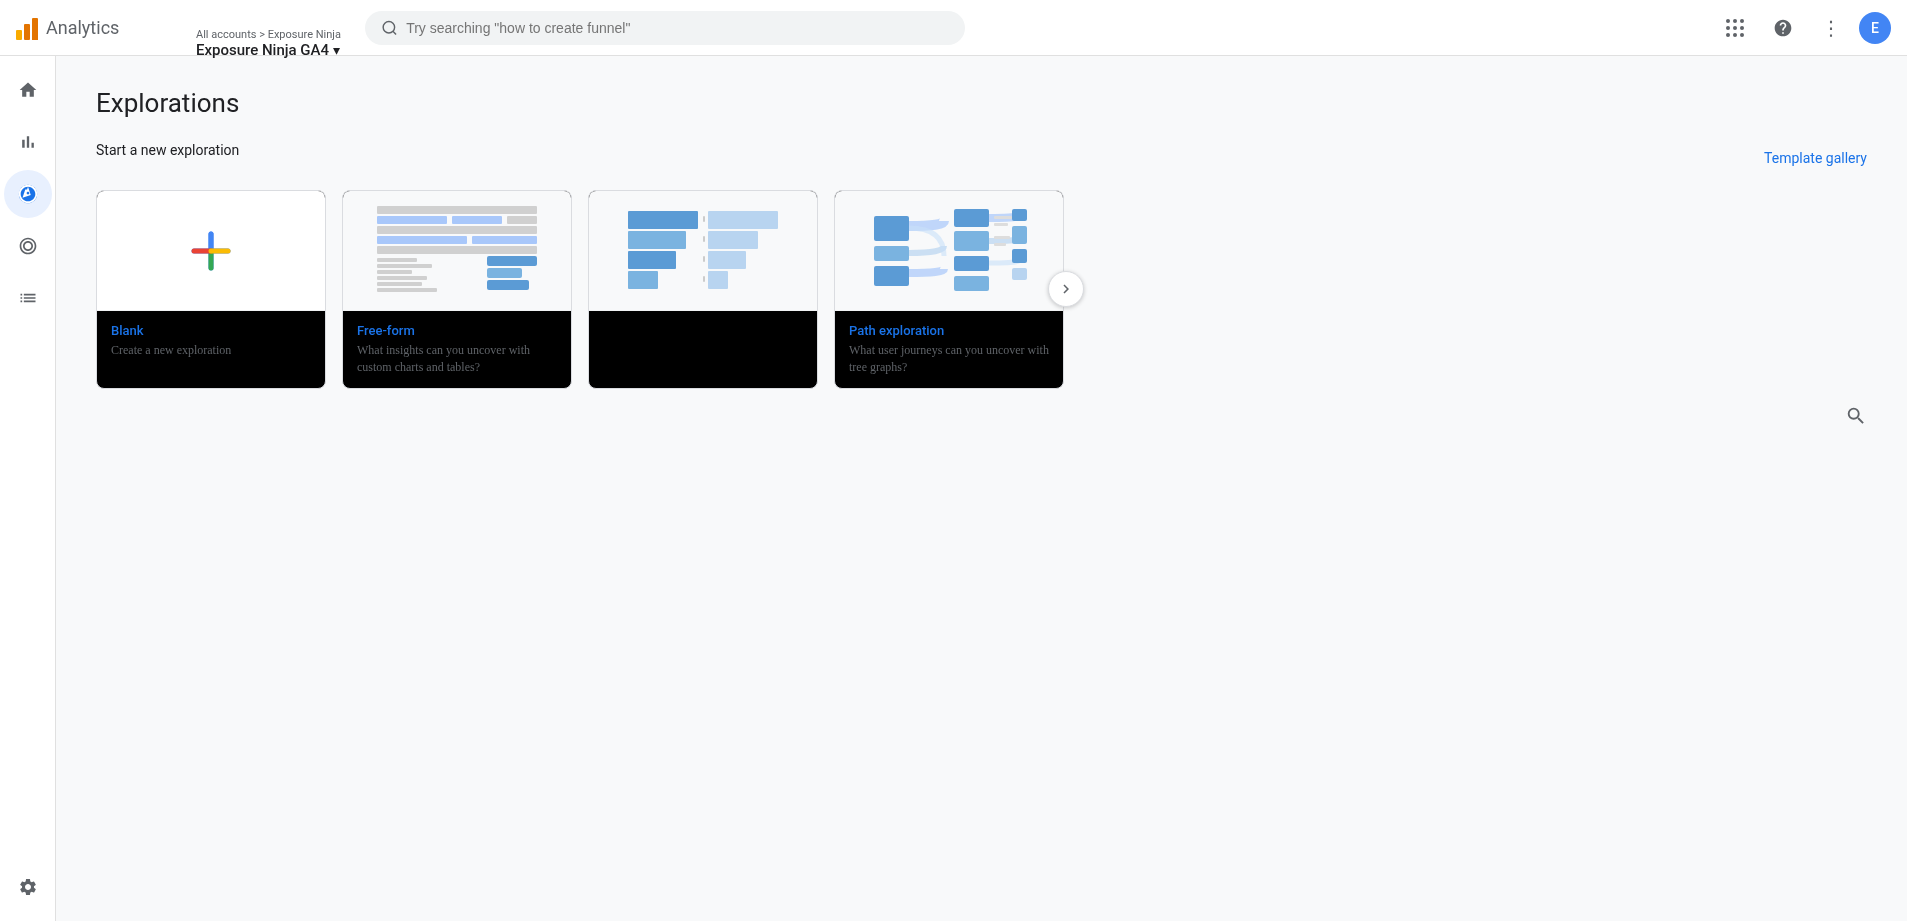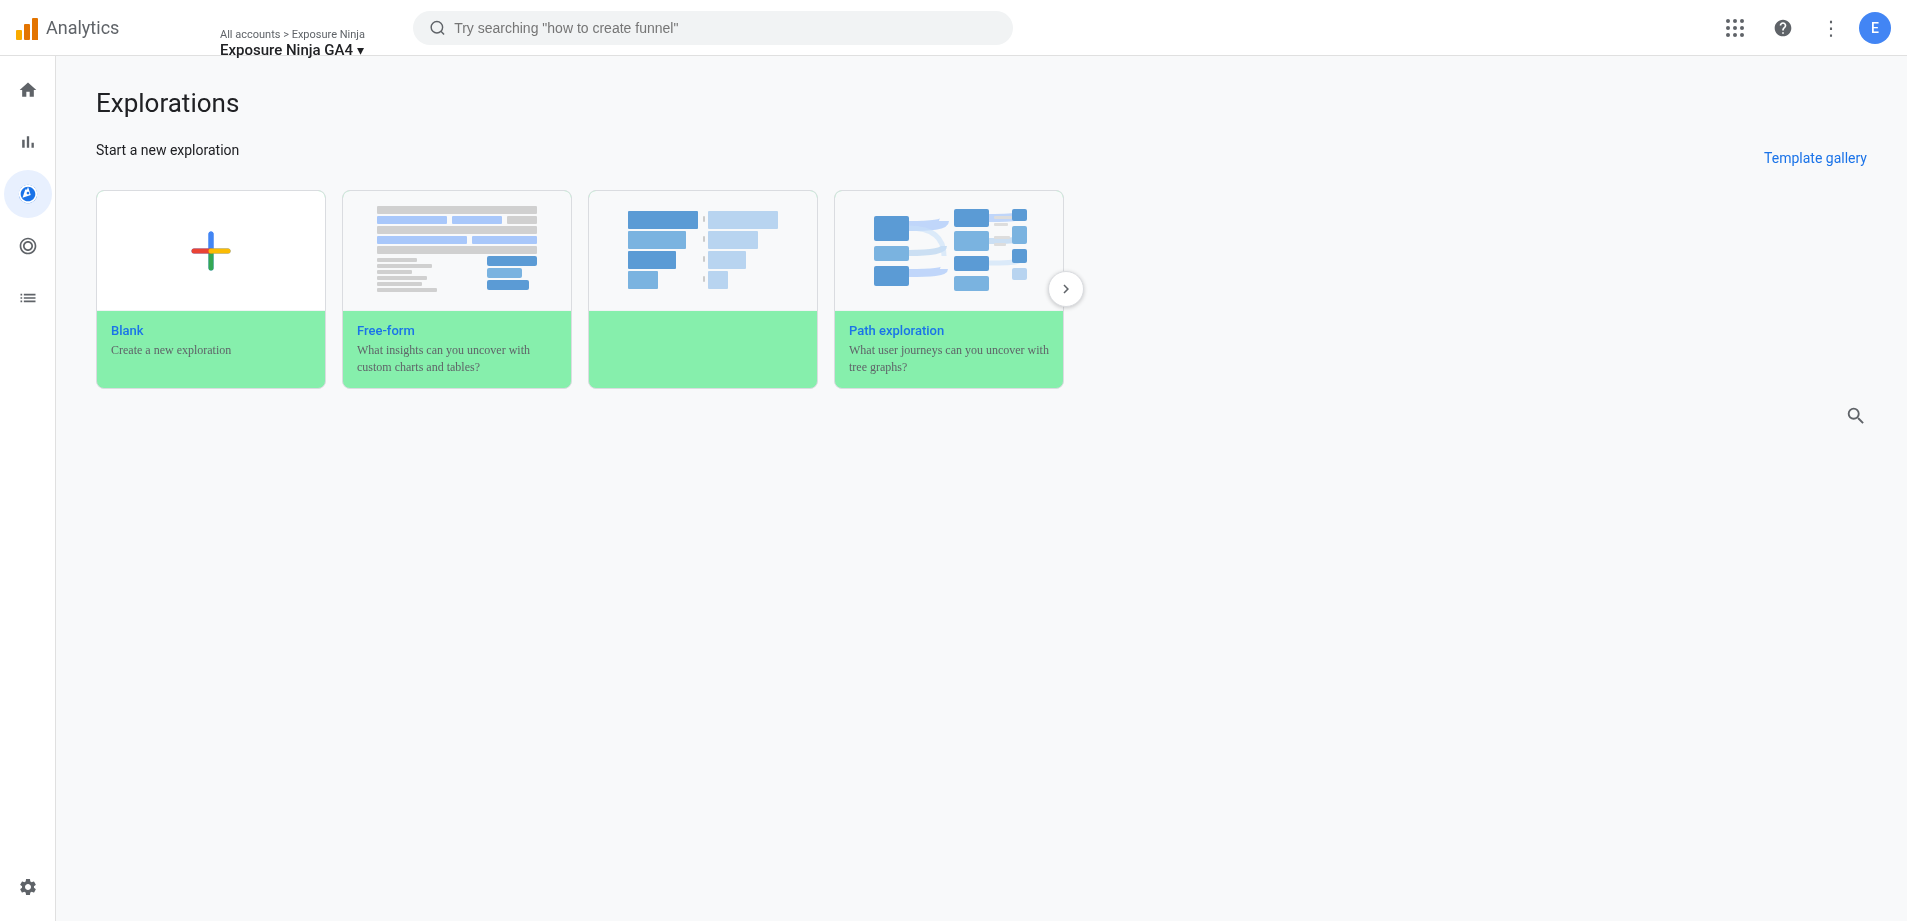--- a/index.html
+++ b/index.html
@@ -9,21 +9,20 @@
     .topbar {
       display: flex;
       align-items: center;
       background: #fff;
       height: 56px;
       padding: 0 16px;
       border-bottom: 1px solid #e0e0e0;
       position: fixed;
       top: 0; left: 0; right: 0;
       z-index: 100;
-      gap: 24px;
     }
     .topbar-logo {
       display: flex;
       align-items: center;
       gap: 8px;
       min-width: 160px;
     }
     .ga-icon {
       display: flex;
       align-items: flex-end;
@@ -176,21 +175,21 @@
 
     
     .cards-header {
       display: flex;
       align-items: center;
       justify-content: space-between;
       margin-bottom: 16px;
       gap: 32px;
     }
     .card {
-      background: #86efac;
+      background: #000000;
       border: 1px solid #dadce0;
       border-radius: 8px;
       width: 230px;
       min-height: 120px;
       cursor: pointer;
       overflow: hidden;
       display: flex;
       flex-direction: column;
     }
     .card-preview {

